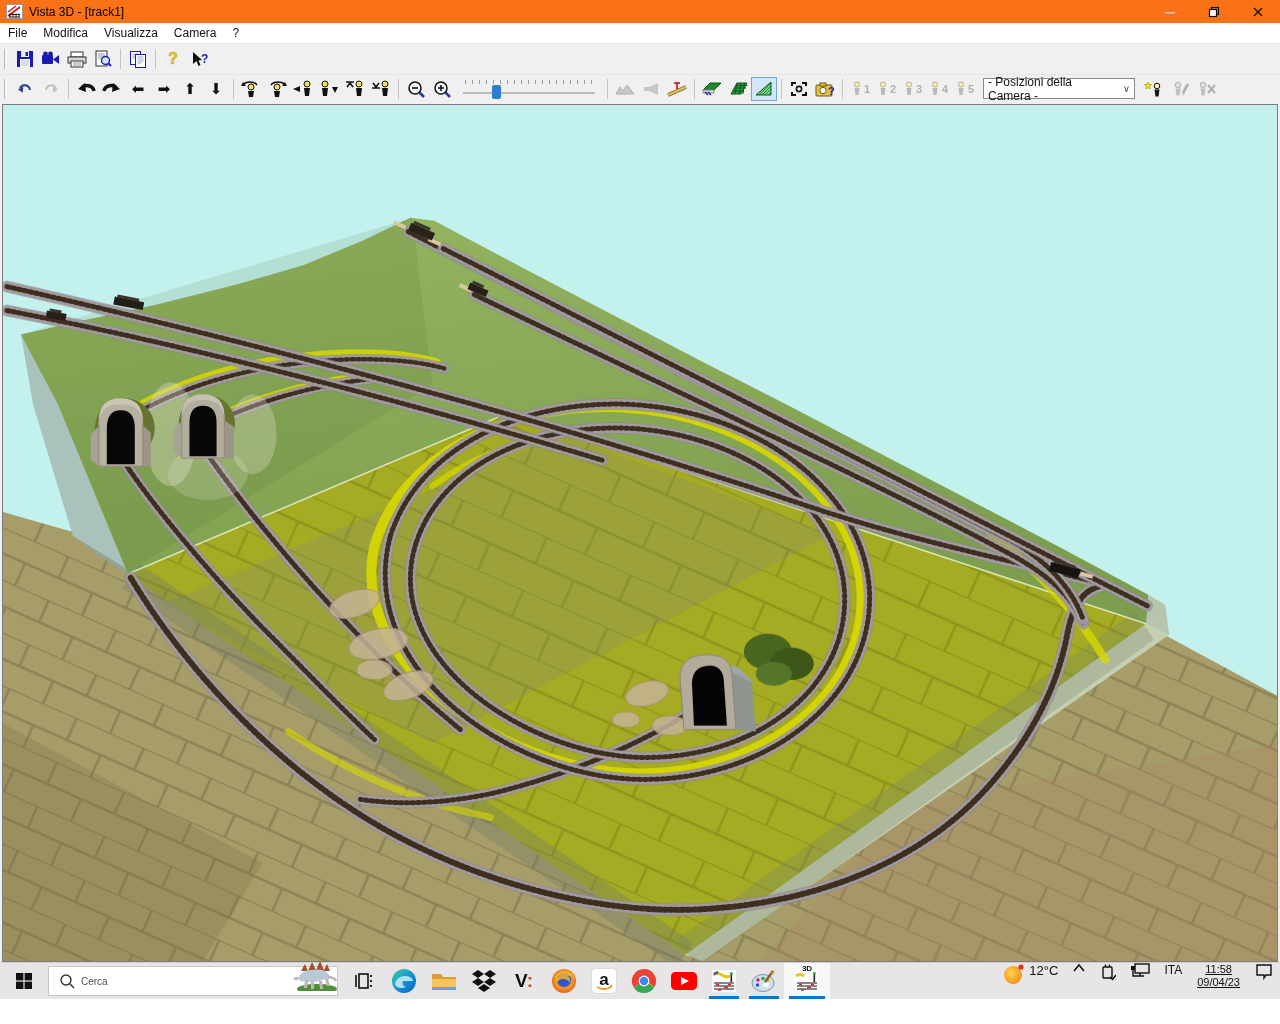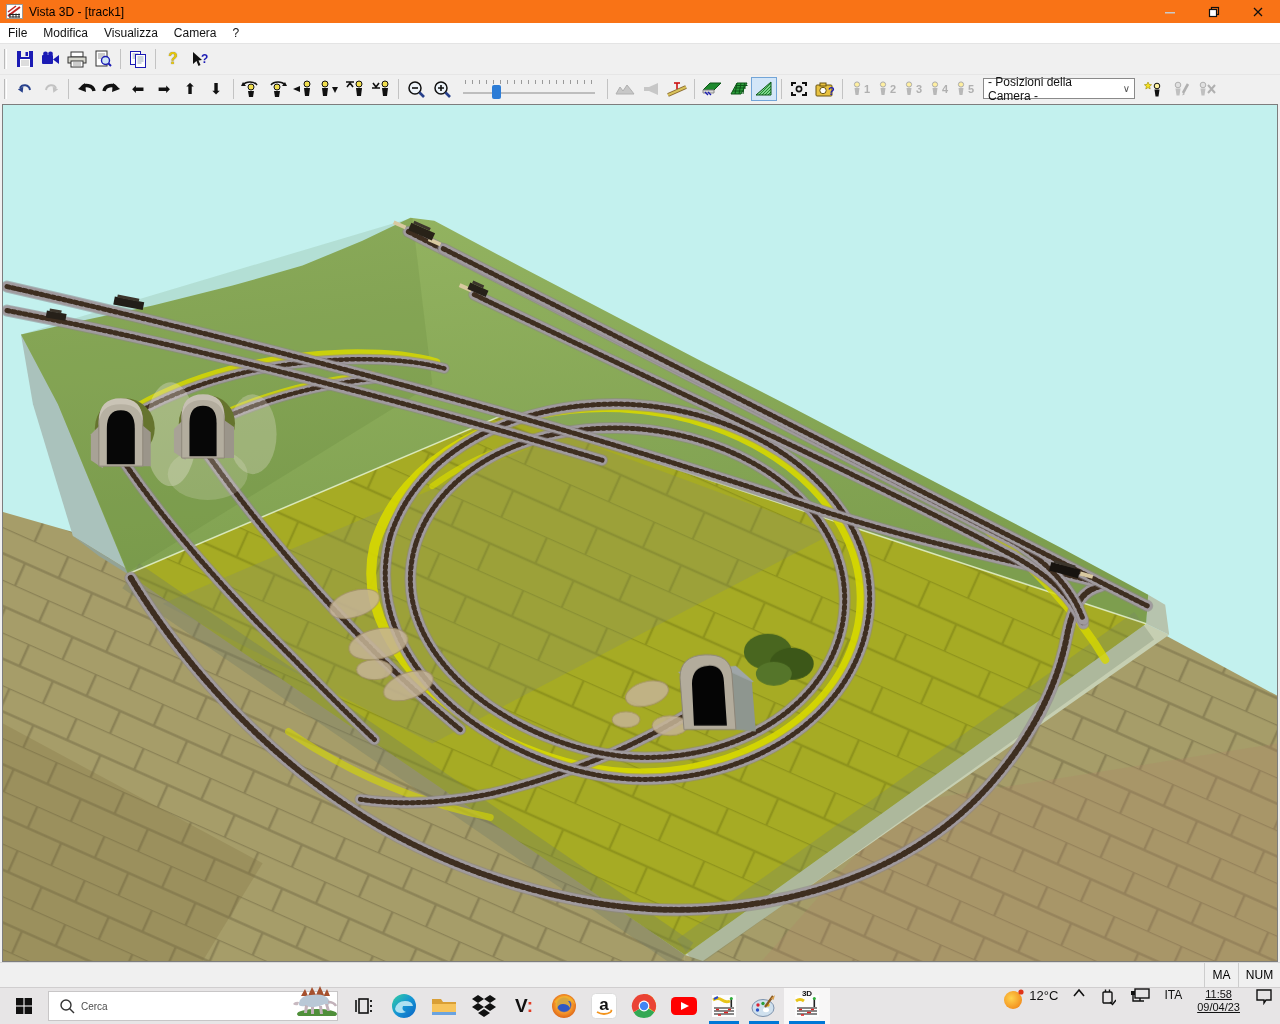--- a/index.html
+++ b/index.html
@@ -537,25 +537,20 @@
           <rect x="112" y="192" width="30" height="8" fill="#221d18" transform="rotate(11 112 192)"></rect>
           <rect x="115" y="190" width="22" height="3" fill="#3c352c" transform="rotate(11 115 190)"></rect>
           <rect x="44" y="206" width="20" height="7" fill="#262019" transform="rotate(10 44 206)"></rect>
           <rect x="47" y="204" width="12" height="3" fill="#3c352c" transform="rotate(10 47 204)"></rect>
           <rect x="1050" y="458" width="30" height="9" fill="#17130f" transform="rotate(15 1050 458)"></rect>
           <rect x="1053" y="456" width="22" height="3" fill="#3c352c" transform="rotate(15 1053 456)"></rect>
         </g>
     </svg>
   </div>
 
-  <div class="statusbar">
-    <span style="flex:1"></span>
-    <span class="statuscell" style="width:34px">MA</span>
-    <span class="statuscell" style="width:42px">NUM</span>
-  </div>
 
   <div class="taskbar">
     <span class="startbtn">
       <svg width="16" height="16">
           <rect x="0" y="0" width="7.4" height="7.4" fill="#111"></rect>
           <rect x="8.6" y="0" width="7.4" height="7.4" fill="#111"></rect>
           <rect x="0" y="8.6" width="7.4" height="7.4" fill="#111"></rect>
           <rect x="8.6" y="8.6" width="7.4" height="7.4" fill="#111"></rect>
         </svg>
     </span>

